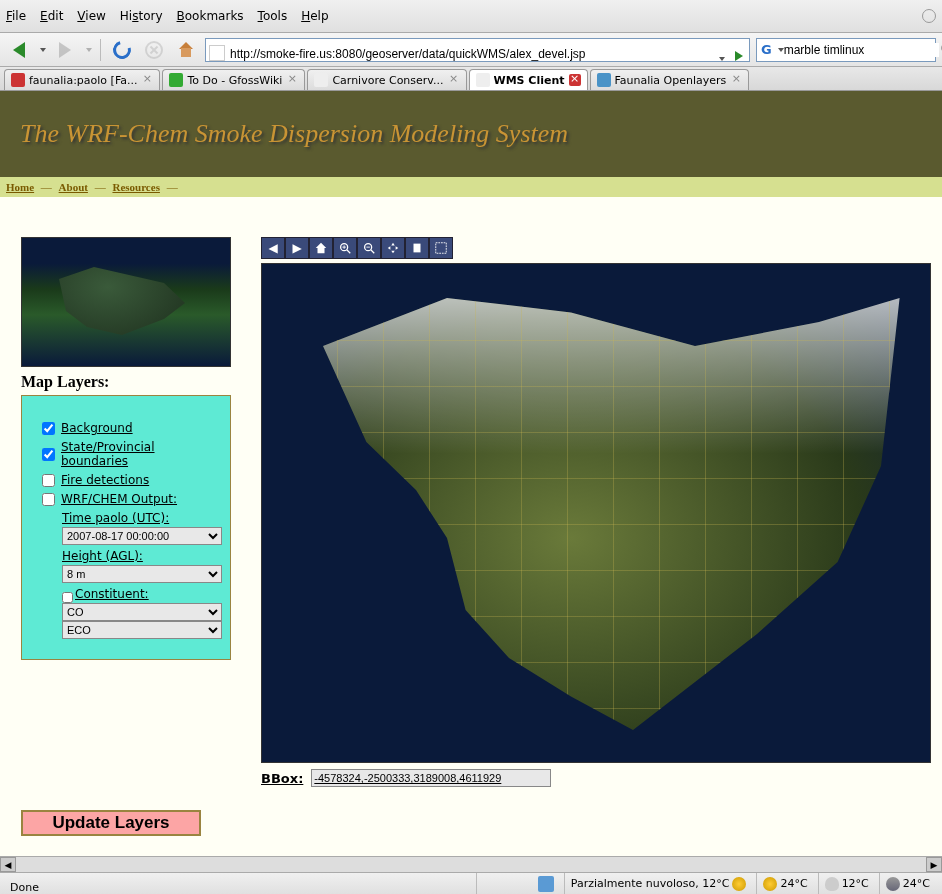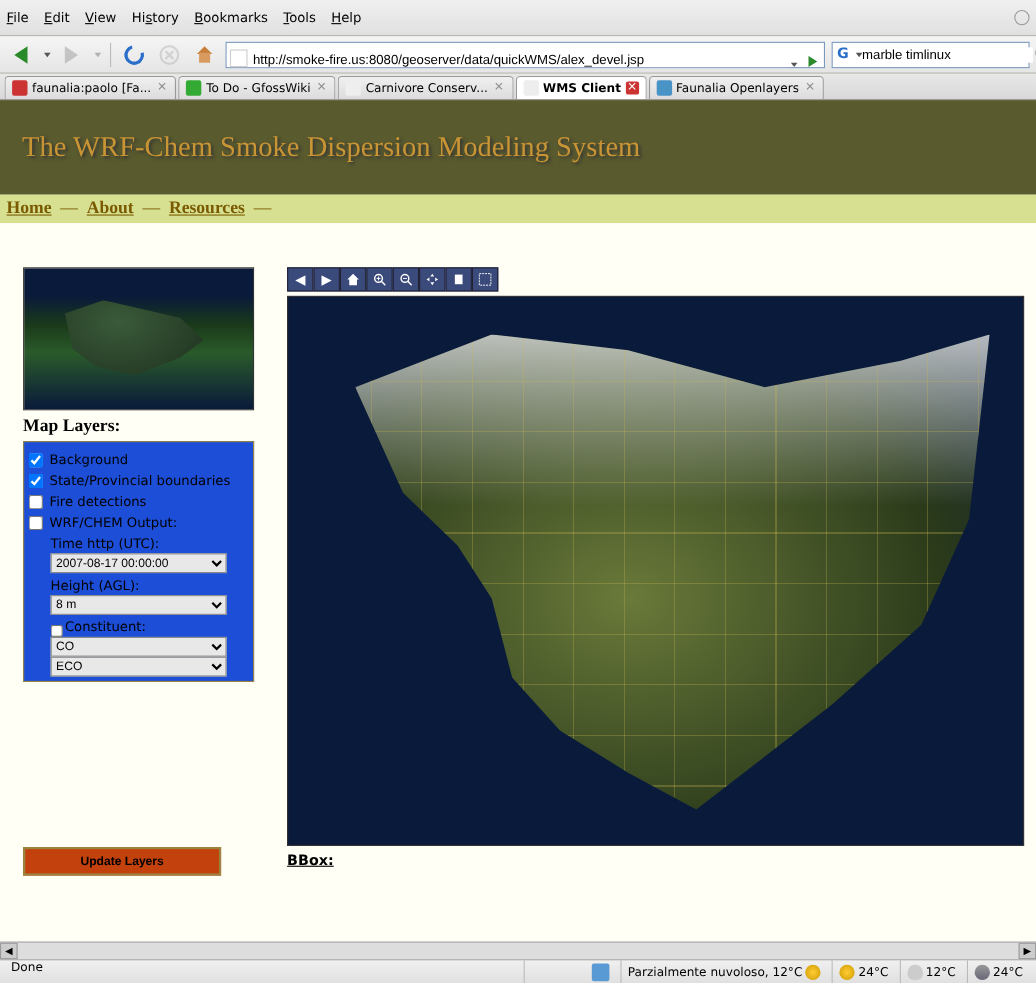--- a/index.html
+++ b/index.html
@@ -36,54 +36,54 @@
 .searchbar .mag::before { content:''; position:absolute; width:8px; height:8px; border:1.5px solid #555; border-radius:50%; top:2px; left:2px; }
 .searchbar .mag::after { content:''; position:absolute; width:5px; height:1.5px; background:#555; top:11px; left:10px; transform:rotate(45deg); }
 .tabbar { background: linear-gradient(#e8e8e8,#d8d8d8); border-bottom:1px solid #999; display:flex; height:24px; align-items:flex-end; padding: 0 4px; gap:2px; }
 .tab { background:linear-gradient(#f0f0f0,#dcdcdc); border:1px solid #999; border-bottom:none; border-radius:4px 4px 0 0; padding:3px 6px; display:flex; align-items:center; gap:4px; font-size:11px; max-width:180px; height:21px; cursor:pointer; }
 .tab.active { background:#fff; }
 .tab .ico { width:14px; height:14px; background:#88b; border-radius:2px; flex-shrink:0; }
 .tab .lbl { white-space:nowrap; overflow:hidden; text-overflow:ellipsis; flex:1; }
 .tab .x { width:12px; height:12px; font-size:11px; color:#888; text-align:center; line-height:10px; flex-shrink:0; }
 .tab .x.red { background:#c33; color:#fff; border-radius:2px; }
 .content { flex:1; overflow:auto; background:#fffff5; }
-.header-band { background:#5a5a2f; padding: 28px 20px; }
+.header-band { background:#5a5a2f; padding: 28px 20px; font-style: italic; }
 .header-band h1 { color:#c99434; font-family: Georgia, serif; font-size:26px; font-weight:normal; text-shadow: 2px 2px 3px #333; }
-.nav-band { background:#d6e090; padding:4px 6px; font-size:16px; font-family: Georgia, serif; }
+.nav-band { background:#d6e090; padding:4px 6px; font-size:11px; font-family: Georgia, serif; }
 .nav-band a { color:#7a5a00; font-weight:bold; text-decoration:underline; }
 .nav-band .sep { color:#7a5a00; margin:0 4px; }
 .main-area { display:flex; padding: 40px 10px 10px 10px; gap: 30px; background:#fffff5; }
 .left-col { width: 210px; margin-left: 11px; }
 .thumb { width:210px; height:130px; background: linear-gradient(180deg,#0a1a3a 0%, #0a1a3a 20%, #1a3a1a 40%, #2a5a2a 60%, #0a1a3a 100%); border:1px solid #333; position:relative; margin-bottom:6px; }
 .thumb::before { content:''; position:absolute; left:30px; top:25px; width:140px; height:80px; background: radial-gradient(ellipse at 40% 30%, #3a5a3a, #1a2a1a); clip-path: polygon(5% 20%, 30% 5%, 55% 15%, 80% 25%, 95% 50%, 80% 70%, 50% 90%, 25% 80%, 10% 60%); }
 .layers-title { font-family: Georgia, serif; font-size:16px; font-weight:bold; margin-bottom:4px; }
-.layers-box { border:1px solid #9a8440; padding:4px; background:#1d4ed8; }
+.layers-box { border:1px solid #9a8440; padding:20px; background:#5eead4;text-decoration:underline; }
 .layer-row { display:flex; align-items:center; gap:6px; margin:5px 0; font-size:12px; }
 .layer-row input[type=checkbox] { width:13px; height:13px; }
 .sub { margin-left: 20px; font-size:12px; }
 .sub label { display:block; margin:4px 0 2px 0; }
 .sub select { width:160px; font-size:11px; background:#e8e8e8; border:1px solid #888; height:18px; }
 .sub .inline { display:flex; align-items:flex-end; gap:2px; }
 .sub .inline input[type=checkbox] { width:11px; height:11px; }
-.update-btn { margin-top:150px; width:180px; height:26px; background:#c2410c; border:2px solid #9a8440; font-weight:bold; font-size:11px; cursor:pointer; }
+.update-btn { margin-top:150px; width:180px; height:26px; background:#fca5a5; border:2px solid #9a8440; font-weight:bold; font-size:17px; cursor:pointer; }
 .right-col { flex:1; }
 .map-toolbar { display:flex; gap:0; margin-bottom:4px; }
 .map-tool { width:24px; height:22px; background:#3a4a7a; border:1px solid #223; display:flex; align-items:center; justify-content:center; color:#fff; font-size:12px; cursor:pointer; }
 .map-tool svg { width:14px; height:14px; }
 .big-map { width:670px; height:500px; background:#0a1a3a; border:1px solid #333; position:relative; overflow:hidden; }
 .continent { position:absolute; left:30px; top:10px; width:620px; height:480px; background: radial-gradient(ellipse at 45% 55%, #6a7a3a 0%, #4a5a2a 30%, #2a3a1a 60%, #0a1a3a 100%); clip-path: polygon(5% 15%, 25% 5%, 45% 8%, 65% 15%, 85% 10%, 98% 5%, 95% 40%, 88% 60%, 75% 75%, 65% 85%, 55% 95%, 45% 88%, 35% 80%, 28% 70%, 25% 55%, 20% 45%, 12% 35%); }
 .continent::before { content:''; position:absolute; top:0; left:0; right:0; height:180px; background: linear-gradient(180deg, rgba(255,255,255,0.8), rgba(255,255,255,0) ); }
 .continent::after { content:''; position:absolute; inset:0; background-image: repeating-linear-gradient(90deg, transparent, transparent 45px, rgba(200,180,80,0.3) 45px, rgba(200,180,80,0.3) 46px), repeating-linear-gradient(0deg, transparent, transparent 45px, rgba(200,180,80,0.3) 45px, rgba(200,180,80,0.3) 46px); }
 .bbox-row { display:flex; align-items:center; gap:8px; margin-top:6px; font-size:13px;text-decoration:underline; }
 .bbox-row .lbl { font-weight:bold; }
 .bbox-row input { width:240px; font-size:11px; background:#e8e8e8; border:1px solid #888; padding:2px; }
 .hscroll { height:16px; background:#ddd; border-top:1px solid #aaa; display:flex; }
 .hscroll .lbtn,.hscroll .rbtn { width:16px; background:#ccc; border:1px solid #999; display:flex; align-items:center; justify-content:center; font-size:9px; }
 .hscroll .track { flex:1; }
-.statusbar { height:22px; background:linear-gradient(#f0f0f0,#e0e0e0); border-top:1px solid #aaa; display:flex; align-items:flex-start; padding:0 6px; font-size:11px; gap:4px; }
+.statusbar { height:22px; background:linear-gradient(#f0f0f0,#e0e0e0); border-top:1px solid #aaa; display:flex; align-items:flex-end; padding:0 6px; font-size:11px; gap:4px; }
 .statusbar .seg { border-left:1px solid #bbb; padding:0 6px; display:flex; align-items:center; gap:3px; height:100%; }
 .statusbar .done { padding-left:4px; }
 .statusbar .flex { flex:1; }
 .wicon { width:14px; height:14px; border-radius:50%; }
 .sun { background: radial-gradient(circle,#ffcc33,#cc9900); }
 .cloud { background:#ccc; border-radius:50% 50% 40% 40%; }
 .rain { background: linear-gradient(#999,#667); }
 .zotero { background:#fff; border:1px solid #999; padding:1px 6px; font-size:10px; letter-spacing:1px;margin-top:44px; }
 .zicon { width:16px; height:16px; background:#5a9ad4; border-radius:2px; }
 </style>
@@ -194,21 +194,21 @@
         </div>
         <div class="layer-row">
           <input type="checkbox" style="">
           <span>Fire detections</span>
         </div>
         <div class="layer-row">
           <input type="checkbox" style="">
           <span>WRF/CHEM Output:</span>
         </div>
         <div class="sub">
-          <label>Time http (UTC):</label>
+          <label>Time paolo (UTC):</label>
           <select><option>2007-08-17 00:00:00</option></select>
           <label>Height (AGL):</label>
           <select><option>8 m</option></select>
           <div class="inline">
             <input type="checkbox" style="">
             <label>Constituent:</label>
           </div>
           <select><option>CO</option></select>
           <select><option>ECO</option></select>
         </div>
@@ -254,20 +254,21 @@
             <svg viewBox="0 0 16 16">
               <rect x="2" y="2" width="12" height="12" fill="none" stroke="#fff" stroke-dasharray="2 1"></rect>
             </svg>
           </div>
       </div>
       <div class="big-map">
         <div class="continent"></div>
       </div>
       <div class="bbox-row">
         <span class="lbl">BBox:</span>
+        <input type="text" value="-4578324,-2500333,3189008,4611929" style="">
       </div>
     </div>
   </div>
 </div>
 
 <div class="hscroll">
   <div class="lbtn">◀</div>
   <div class="track"></div>
   <div class="rbtn">▶</div>
 </div>

